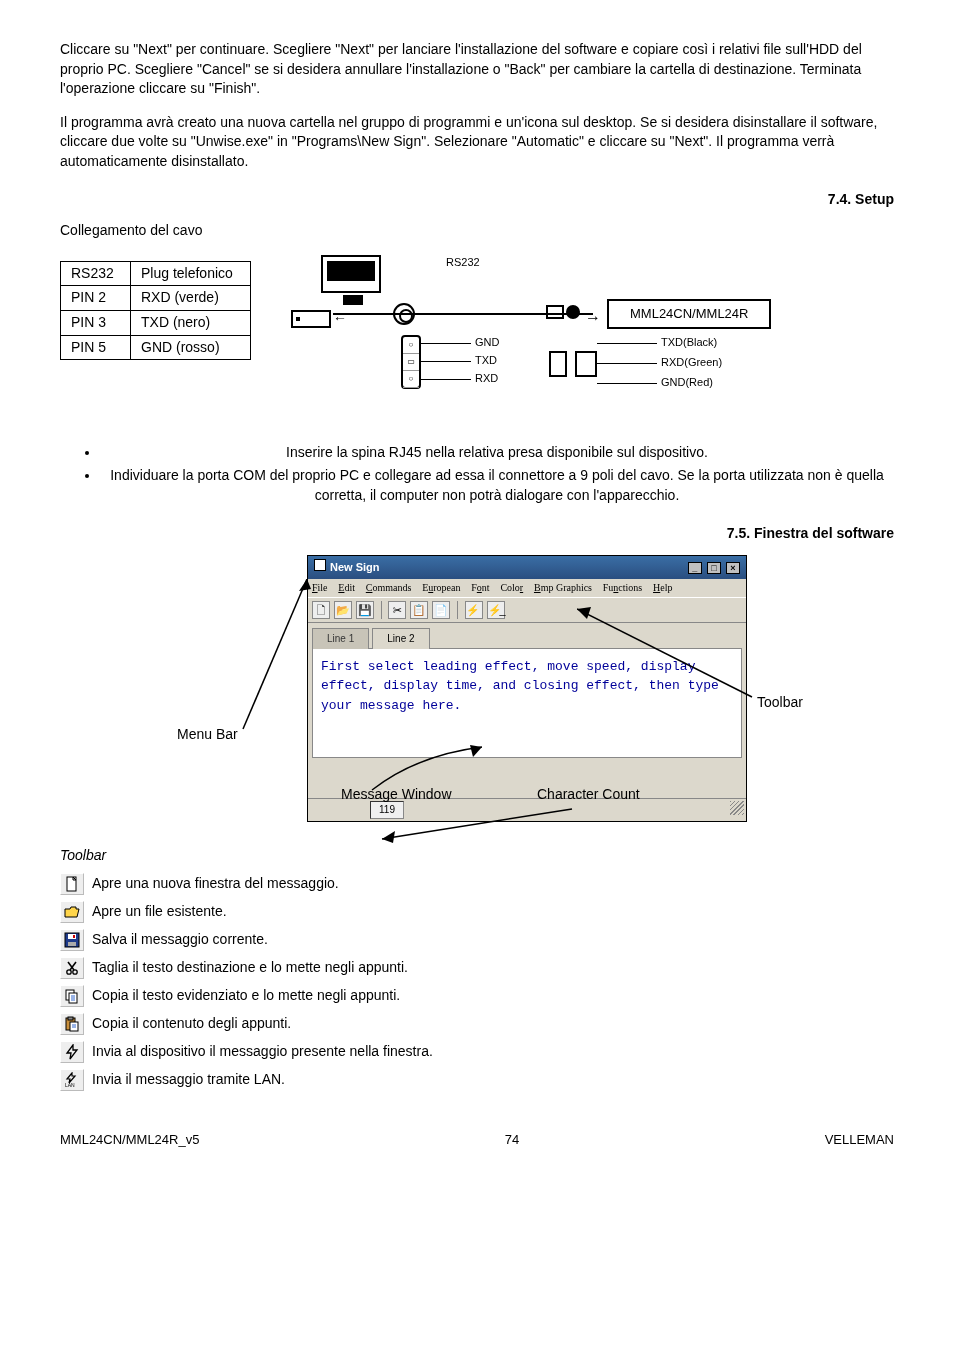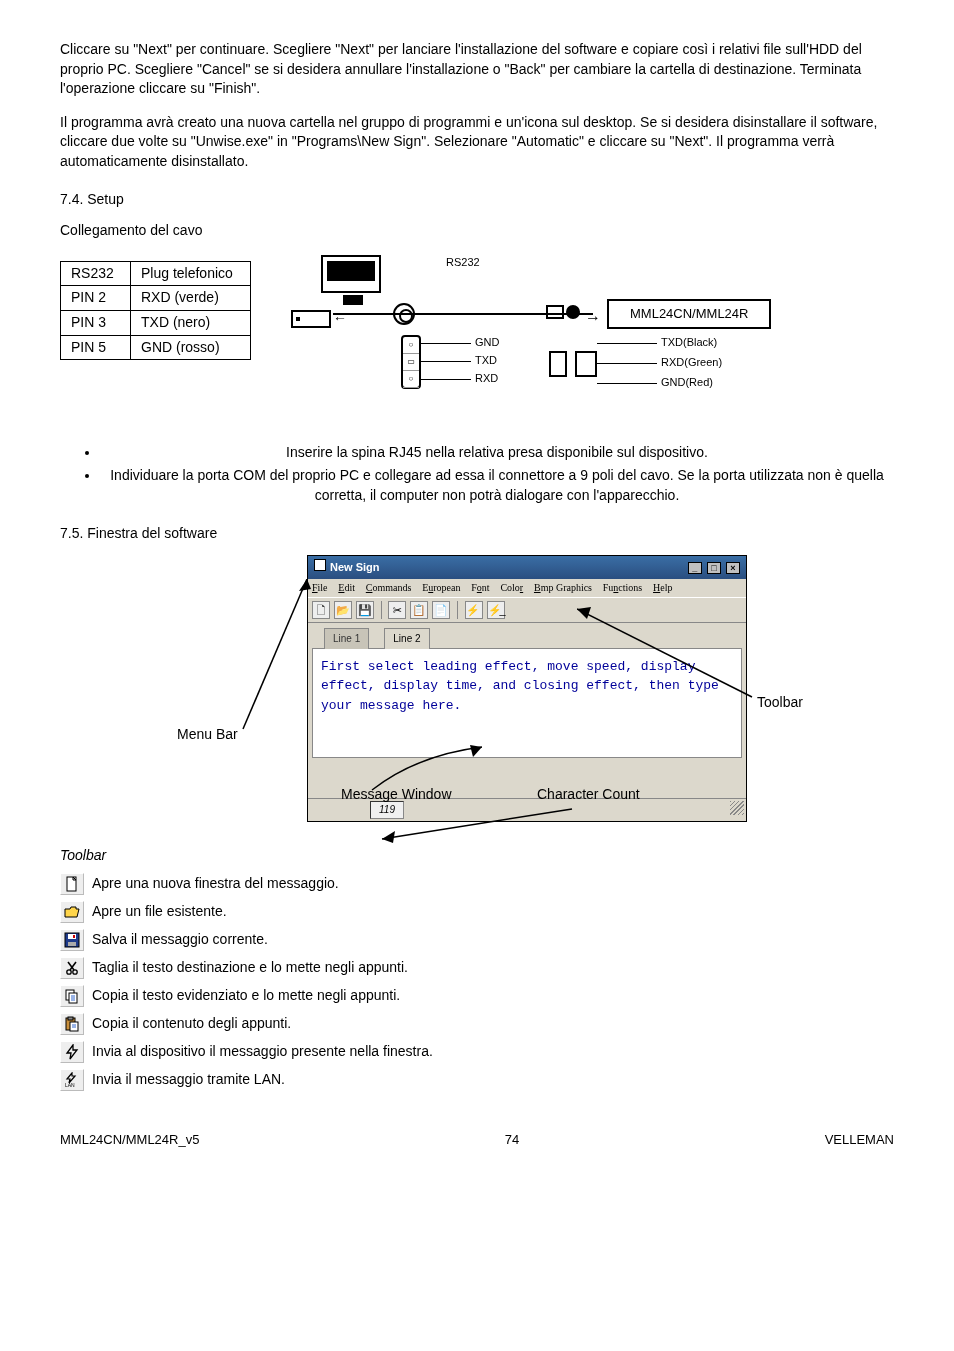--- a/index.html
+++ b/index.html
@@ -6,21 +6,21 @@
   body {
     font-family: Arial, Helvetica, sans-serif;
     font-size: 14px;
     line-height: 1.4;
     color: #000;
     background: #fff;
     width: 954px;
     padding: 40px 60px 30px 60px;
   }
   p { margin-bottom: 14px; }
-  .section-heading { font-weight: normal; margin: 18px 0 12px 0; }
+  .section-heading { font-weight: bold; margin: 18px 0 12px 0; text-align: right; }
   .pin-table {
     border-collapse: collapse;
     margin: 6px 0 18px 0;
     font-size: 14px;
   }
   .pin-table td {
     border: 1px solid #000;
     padding: 2px 10px;
     min-width: 70px;
   }
@@ -83,25 +83,25 @@
     font-weight:bold;
   }
   .sw-title .ctrls span{display:inline-block;width:14px;height:12px;background:#c0c0c0;border:1px solid #000;margin-left:2px;text-align:center;line-height:10px;font-size:9px;color:#000;font-weight:bold;}
   .sw-menu{background:#dcd8cc;padding:2px 4px;font-size:10px;}
   .sw-menu span{margin-right:8px;font-family:Liberation Serif, serif;}
   .sw-menu span u{text-decoration:underline;}
   .sw-toolbar{background:#dcd8cc;border-top:1px solid #fff;border-bottom:1px solid #888;padding:3px 4px;}
   .sw-toolbar .tb{display:inline-block;width:18px;height:18px;border:1px solid #888;background:#eee;margin-right:1px;font-size:11px;text-align:center;line-height:16px;vertical-align:middle;}
   .sw-toolbar .sep{display:inline-block;width:1px;height:18px;background:#888;margin:0 3px;vertical-align:middle;}
   .sw-tabs{padding:4px 4px 0 4px;}
-  .sw-tab{display:inline-block;padding:3px 8px;border:1px solid #888;background:#dcd8cc;font-size:10px;border-bottom:none;position:relative;top:1px;margin-left:12px;}
+  .sw-tab{display:inline-block;padding:3px 14px;border:1px solid #888;background:#dcd8cc;font-size:10px;border-bottom:none;position:relative;top:1px;}
   .sw-tab.inactive{background:#c8c4b8;color:#333;}
   .sw-msg{background:#fff;border:1px solid #888;margin:0 4px;padding:8px;height:110px;font-family:'Courier New',monospace;font-size:13px;color:#009;line-height:1.5;}
   .sw-status{border-top:1px solid #888;padding:2px;margin-top:40px;}
-  .sw-status .cc{display:inline-block;margin-left:60px;border:1px inset #888;background:#f0f0f0;padding:1px 8px;font-size:10px;font-style:italic;}
+  .sw-status .cc{display:inline-block;margin-left:60px;border:1px inset #888;background:#f0f0f0;padding:1px 8px;font-size:10px;}
   .sw-status .grip{float:right;width:14px;height:14px;background:repeating-linear-gradient(135deg,#888 0 1px,transparent 1px 3px);}
 
   .annot{position:absolute;font-size:14px;}
   .annot.menu{left:40px;top:170px;}
   .annot.toolbar{left:620px;top:138px;}
   .annot.mw{left:204px;top:230px;}
   .annot.cc{left:400px;top:230px;}
   .arrow-svg{position:absolute;pointer-events:none;}
 
   .subheading-italic{font-style:italic;margin-bottom:8px;}

